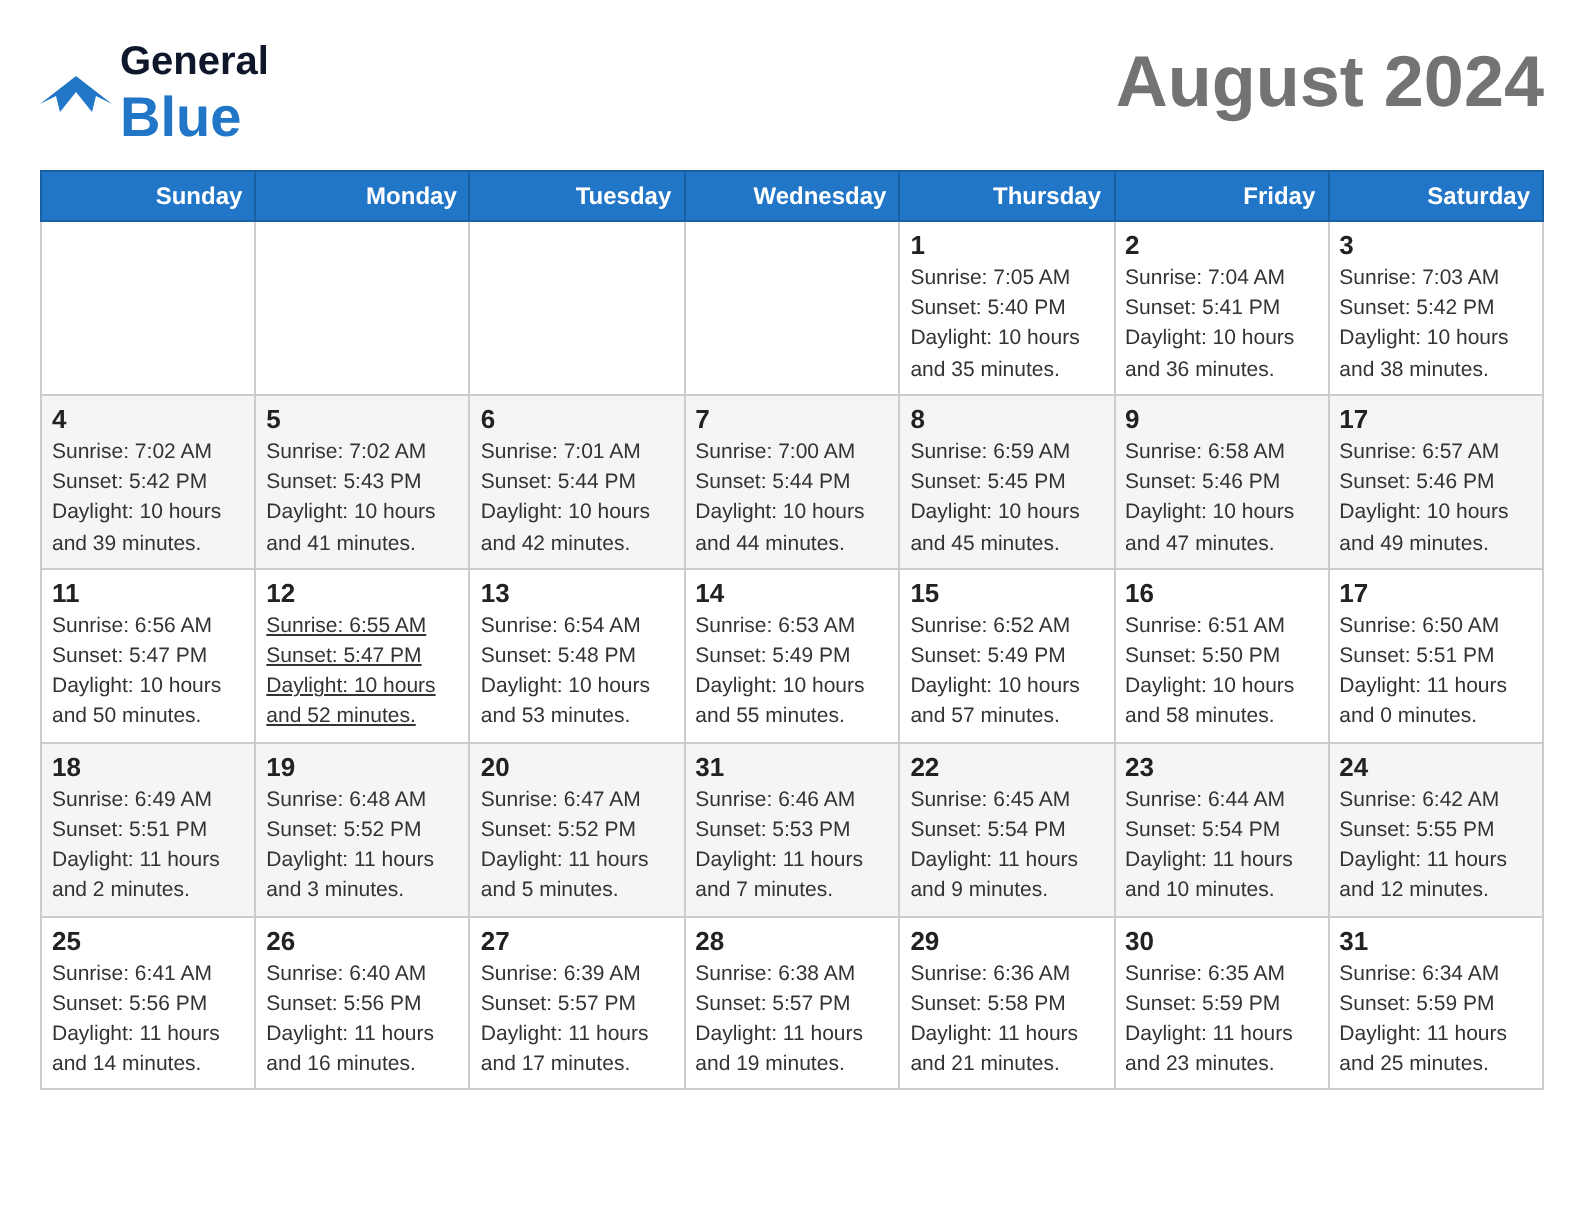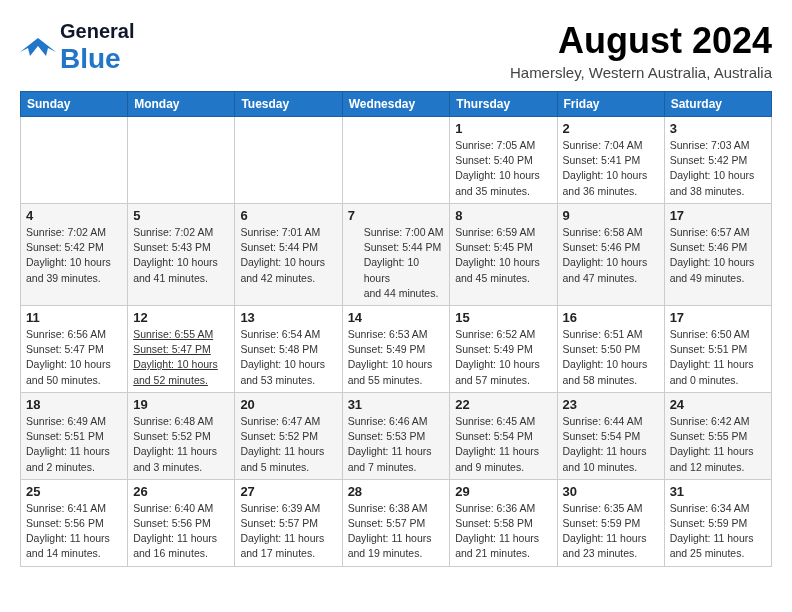--- a/index.html
+++ b/index.html
@@ -20,36 +20,36 @@
       display: flex;
       flex-direction: column;
       align-items: flex-start;
     }
     .title-block {
       text-align: right;
     }
     .month-year {
       font-size: 36px;
       font-weight: bold;
-      color: #000000;
+      color: #737373;
     }
     .location {
       font-size: 15px;
       color: #444;
       margin-top: 2px;
     }
     .calendar {
       width: 100%;
       border-collapse: collapse;
       font-size: 11px;
     }
     .calendar th {
       background-color: #2176c7;
       color: #fff;
-      text-align: left;
+      text-align: right;
       padding: 5px 6px;
       font-size: 12px;
       font-weight: bold;
       border: 1px solid #1a5fa0;
     }
     .calendar td {
       vertical-align: top;
       border: 1px solid #ccc;
       padding: 4px 5px;
       width: 108px;
@@ -94,21 +94,20 @@
         <polygon points="18,4 36,18 28,14 26,22 18,12 10,22 8,14 0,18" fill="#2176c7"></polygon>
       </svg>
       <div>
         <span style="font-size:20px;font-weight:bold;color:#0f172a;">General</span><br>
         <span style="font-size:28px;font-weight:bold;color:#2176c7;">Blue</span>
       </div>
     </div>
   </div>
   <div class="title-block">
     <div class="month-year">August 2024</div>
-    <div class="location">Hamersley, Western Australia, Australia</div>
   </div>
 </div>
 
 <table class="calendar">
   <thead>
     <tr>
       <th>Sunday</th>
       <th>Monday</th>
       <th>Tuesday</th>
       <th>Wednesday</th>
@@ -162,21 +161,21 @@
         </td>
         <td>
           <span class="day-number">6</span>
           <div class="day-info" style="white-space: pre-line;">Sunrise: 7:01 AM
 Sunset: 5:44 PM
 Daylight: 10 hours
 and 42 minutes.</div>
         </td>
         <td>
           <span class="day-number">7</span>
-          <div class="day-info" style="white-space: pre-line; margin-left: 16px;">Sunrise: 7:00 AM
+          <div class="day-info" style="white-space: pre-line;">Sunrise: 7:00 AM
 Sunset: 5:44 PM
 Daylight: 10 hours
 and 44 minutes.</div>
         </td>
         <td>
           <span class="day-number">8</span>
           <div class="day-info" style="white-space: pre-line;">Sunrise: 6:59 AM
 Sunset: 5:45 PM
 Daylight: 10 hours
 and 45 minutes.</div>

